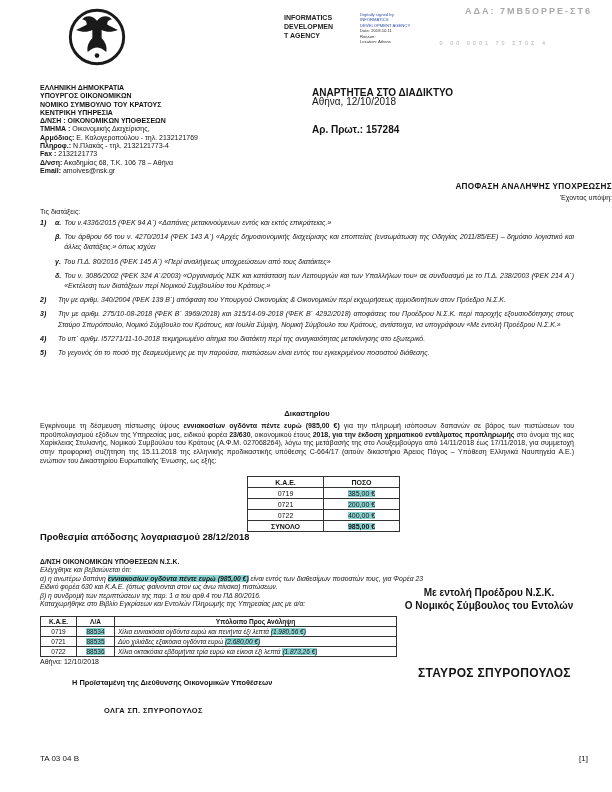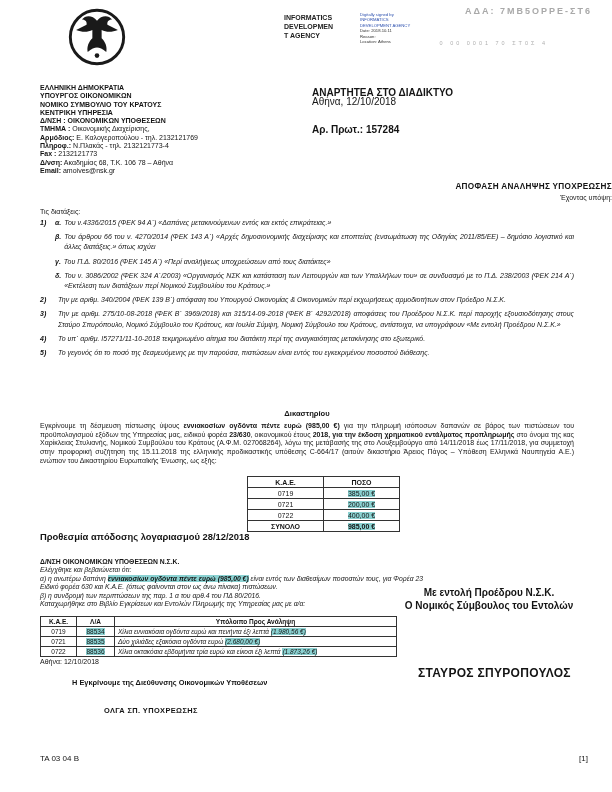--- a/index.html
+++ b/index.html
@@ -239,19 +239,19 @@
       <tr>
         <td class="ck">0722</td>
         <td class="cl"><span class="hl">88536</span></td>
         <td class="cd"><span>Χίλια οκτακόσια εβδομήντα τρία ευρώ και είκοσι έξι λεπτά </span><span class="hl">(1.873,26 €)</span></td>
       </tr>
     </tbody>
   </table>
 
   <div class="abs date-line">Αθήνα: 12/10/2018</div>
   <div class="abs signer">ΣΤΑΥΡΟΣ ΣΠΥΡΟΠΟΥΛΟΣ</div>
-  <div class="abs head-title">Η Εγκρίνουμε της Διεύθυνσης Οικονομικών Υποθέσεων</div>
-  <div class="abs head-name">ΟΛΓΑ ΣΠ. ΥΠΟΧΡΕΩΣΗΣ</div>
+  <div class="abs head-title">Η Προϊσταμένη της Διεύθυνσης Οικονομικών Υποθέσεων</div>
+  <div class="abs head-name">ΟΛΓΑ ΣΠ. ΣΠΥΡΟΠΟΥΛΟΣ</div>
 
   <div class="abs footer-code">ΤΑ 03 04 Β</div>
   <div class="abs page-num">[1]</div>
 
 </div>
 
 </body></html>

